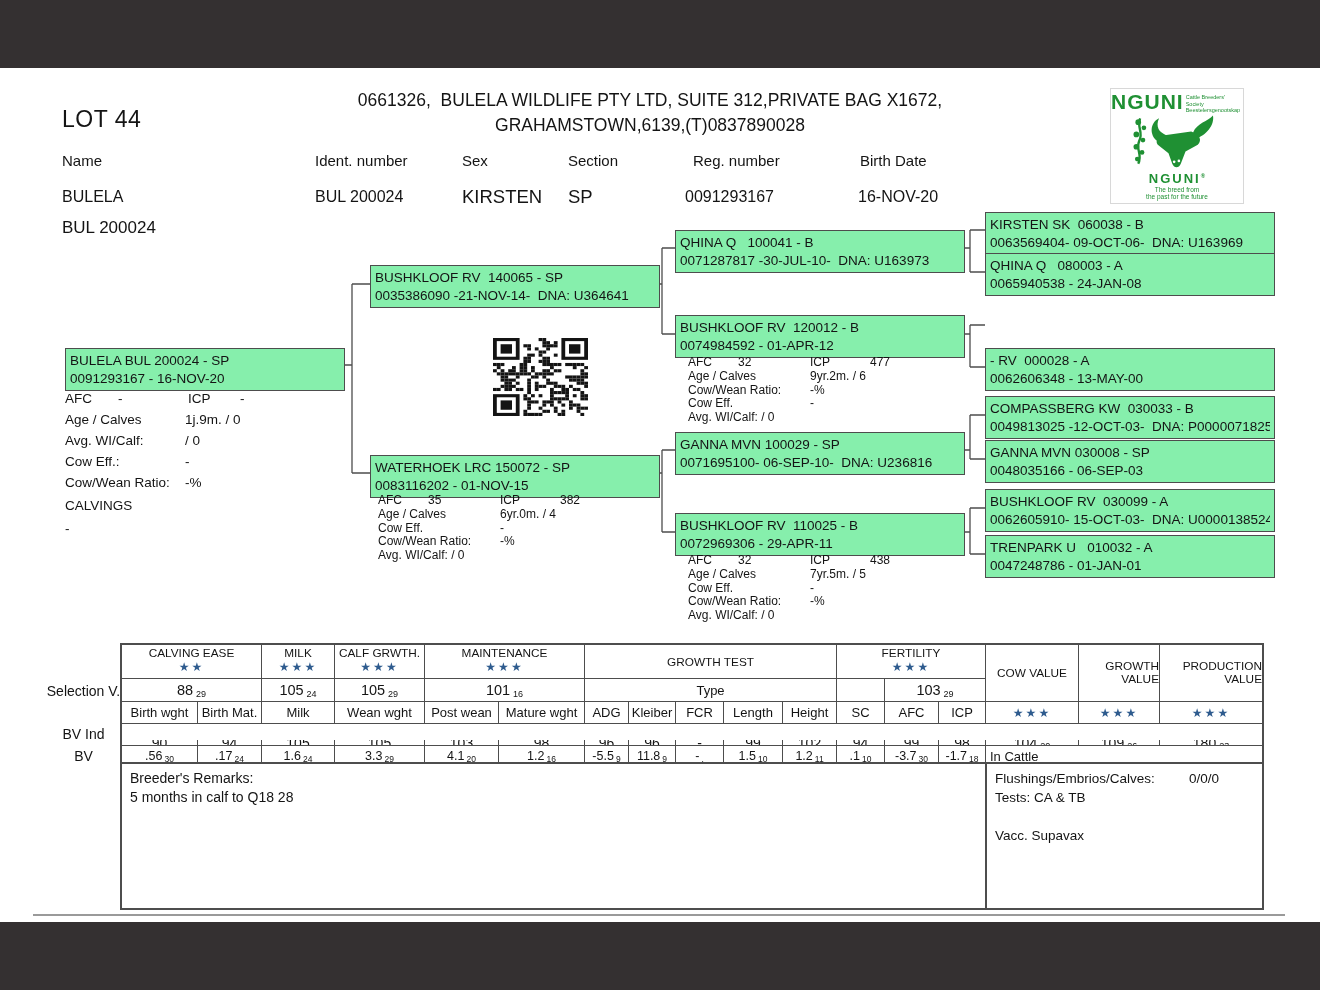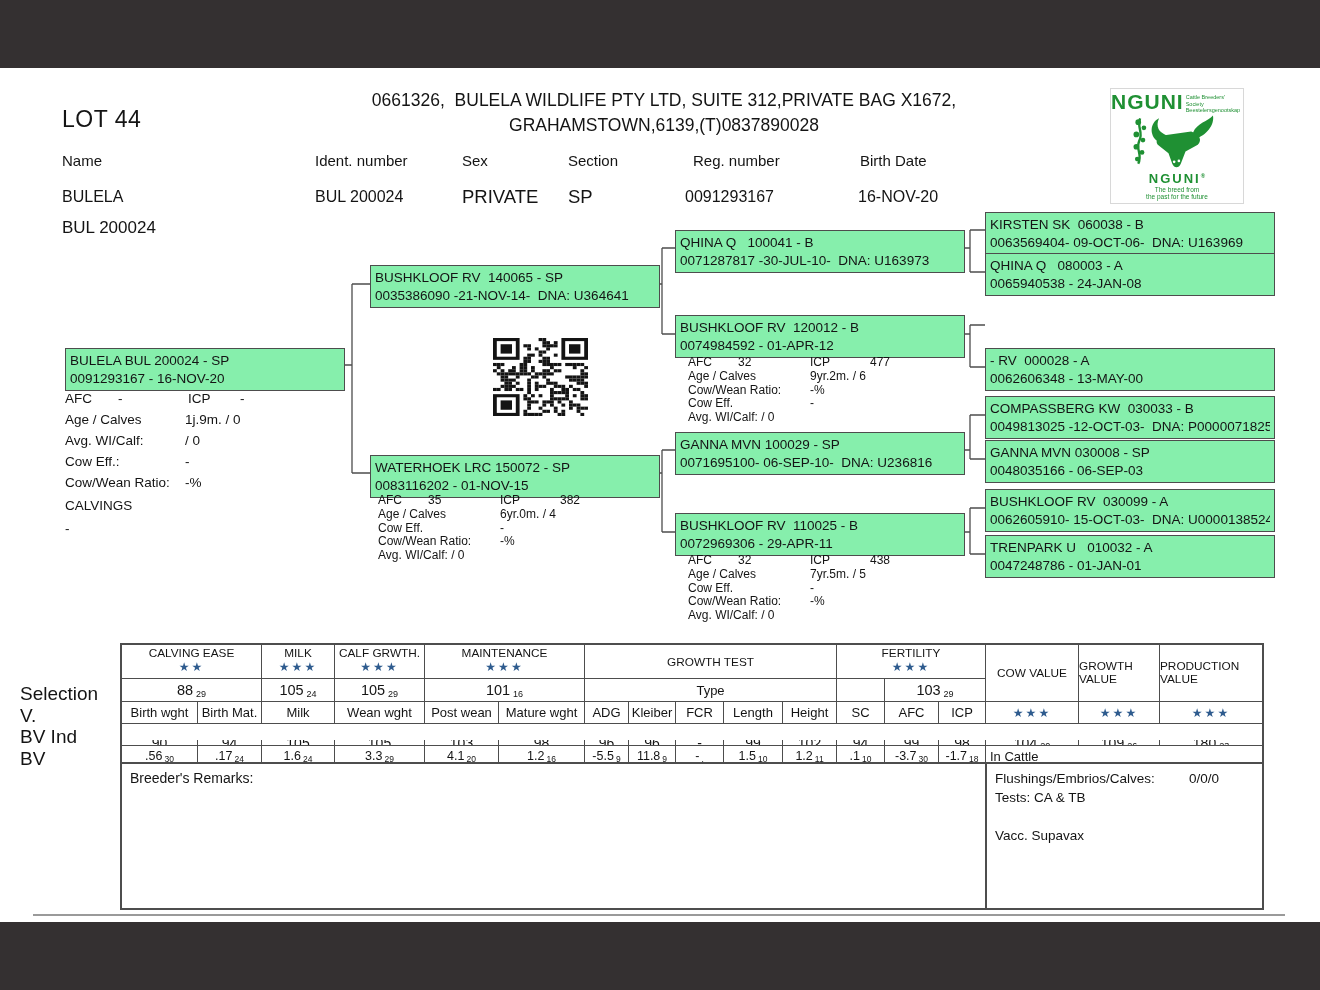--- a/index.html
+++ b/index.html
@@ -3,21 +3,21 @@
 <meta charset="utf-8">
 <style>
   html,body{margin:0;padding:0;background:#fff;}
   .canvas{position:relative;width:1320px;height:990px;background:#fff;overflow:hidden;
           font-family:"Liberation Sans",sans-serif;color:#141414;}
   .bar{position:absolute;left:0;width:1320px;background:#343031;}
   .bar.top{top:0;height:68px;}
   .bar.bottom{top:922px;height:68px;}
   .abs{position:absolute;}
   .lot{left:62px;top:106px;font-size:23px;letter-spacing:.5px;}
-  .addr{left:224px;top:88px;width:880px;text-align:center;font-size:17.5px;line-height:25px;}
+  .addr{left:210px;top:88px;width:880px;text-align:center;font-size:17.5px;line-height:25px;}
   .addr div{white-space:pre;}
   .flabel{font-size:15px;top:152px;}
   .fvalue{font-size:16px;top:188px;white-space:pre;}
   .fvalue.big{font-size:18.5px;top:186px;}
   .name2{left:62px;top:218px;font-size:17px;}
   
   .pbox{position:absolute;width:280px;border:1px solid #4d4d4d;background:#86efac;
         padding:3px 4px;font-size:13.5px;line-height:17.5px;}
   .pbox div{white-space:pre;overflow:hidden;}
   .stats-lg{position:absolute;left:65px;top:388px;font-size:13.5px;line-height:21px;}
@@ -51,23 +51,23 @@
   .tc.noR{border-right:none;}
   .tc.noB{border-bottom:none;}
   .ghead{flex-direction:column;font-size:11.8px;line-height:13px;padding-top:2px;justify-content:flex-start;}
   .stars{color:#2e5b8e;font-size:12px;letter-spacing:2px;line-height:14px;}
   .selv{font-size:14.5px;}
   .acc{font-size:9px;margin-left:3px;margin-top:7px;}
   .shead{font-size:13px;}
   .bvind{font-size:14px;margin-top:16px;}
   .bvrow{font-size:12.5px;}
   .bvrow .acc{font-size:8.5px;margin-left:2px;margin-top:6px;}
-  .vhead{flex-direction:column;font-size:11.8px;line-height:13px;text-align:left;justify-content:center;}
+  .vhead{flex-direction:column;font-size:11.8px;line-height:13px;text-align:right;justify-content:center;}
   .invitro{justify-content:flex-start;padding-left:4px;font-size:13px;}
-  .rowlab{position:absolute;left:20px;width:95px;text-align:left;font-size:19px;}
+  .rowlab{position:absolute;left:36px;width:95px;text-align:center;font-size:14px;}
   
   .rembox{position:absolute;border:2px solid #4d4d4d;background:#fff;padding:5px 8px;font-size:14px;line-height:19px;}
   .rem-left{left:120px;top:762px;width:849px;height:134px;}
   .rem-right{left:985px;top:762px;width:259px;height:134px;font-size:13.5px;}
   .rem-right .sl{display:inline-block;width:194px;}
   .grayline{position:absolute;left:33px;top:914px;width:1252px;height:2px;background:#9a9a9a;}
 </style>
 </head>
 <body>
 
@@ -114,21 +114,21 @@
   </div>
 
   <div class="abs flabel" style="left:62px">Name</div>
   <div class="abs flabel" style="left:315px">Ident. number</div>
   <div class="abs flabel" style="left:462px">Sex</div>
   <div class="abs flabel" style="left:568px">Section</div>
   <div class="abs flabel" style="left:693px">Reg. number</div>
   <div class="abs flabel" style="left:860px">Birth Date</div>
   <div class="abs fvalue" style="left:62px">BULELA</div>
   <div class="abs fvalue" style="left:315px">BUL 200024</div>
-  <div class="abs fvalue big" style="left:462px">PRIVATE</div>
+  <div class="abs fvalue big" style="left:462px">KIRSTEN</div>
   <div class="abs fvalue big" style="left:568px">SP</div>
   <div class="abs fvalue" style="left:685px">0091293167</div>
   <div class="abs fvalue" style="left:858px">16-NOV-20</div>
   <div class="abs name2">BUL 200024</div>
 
   <svg class="conn" width="1320" height="990" viewBox="0 0 1320 990">
     <path d="M340 365 H352 M352 284 V473 M352 284 H370 M352 473 H370
              M650 284 H662 M662 248 V334 M662 248 H675 M662 334 H675
              M650 473 H662 M662 450 V532 M662 450 H675 M662 532 H675
              M955 248 H970 M970 230 V272 M970 230 H985 M970 272 H985
@@ -617,20 +617,21 @@
       </div>
     <div class="tc bvrow noB" style="grid-area:5/14/6/15">
         <span>-1.7</span>
         <span class="acc">18</span>
       </div>
     <div class="tc invitro noB noR" style="grid-area:5/15/6/18">In Cattle</div>
   </div>
 
   <div class="rembox rem-left">
     <div>Breeder's Remarks:</div>
+    <div>5 months in calf to Q18 28</div>
   </div>
   <div class="rembox rem-right">
     <div>
       <span class="sl">Flushings/Embrios/Calves:</span><span>0/0/0</span>
     </div>
     <div>Tests: CA &amp; TB</div>
     <div>&nbsp;</div>
     <div>Vacc. Supavax</div>
   </div>
 

